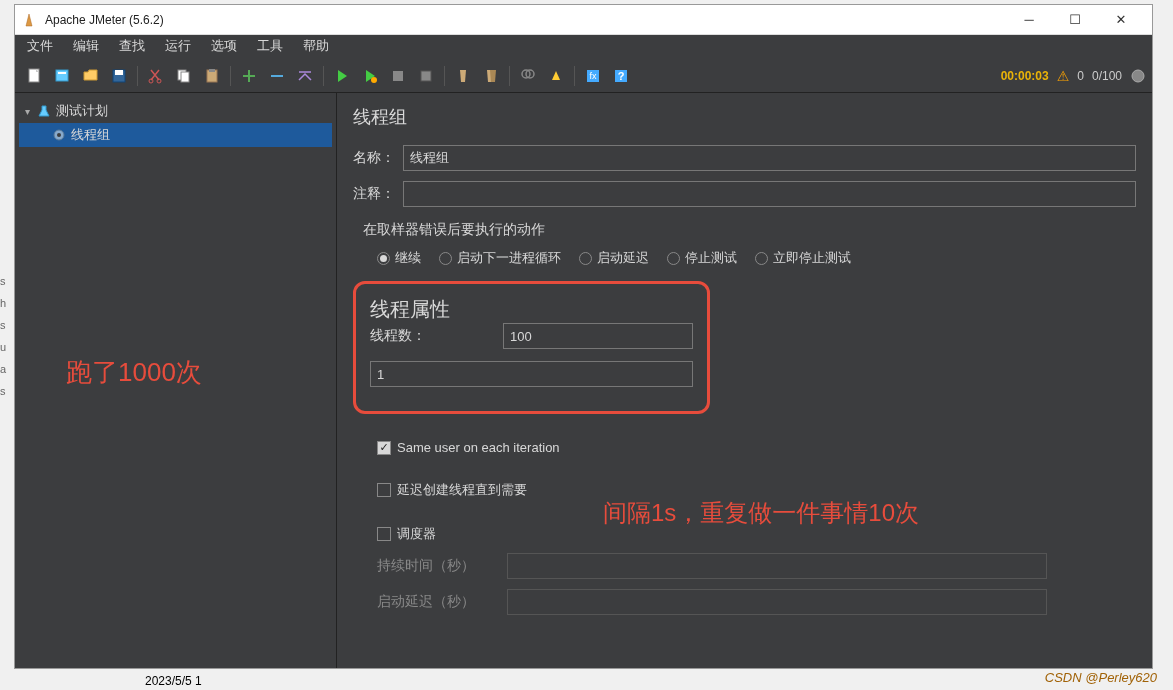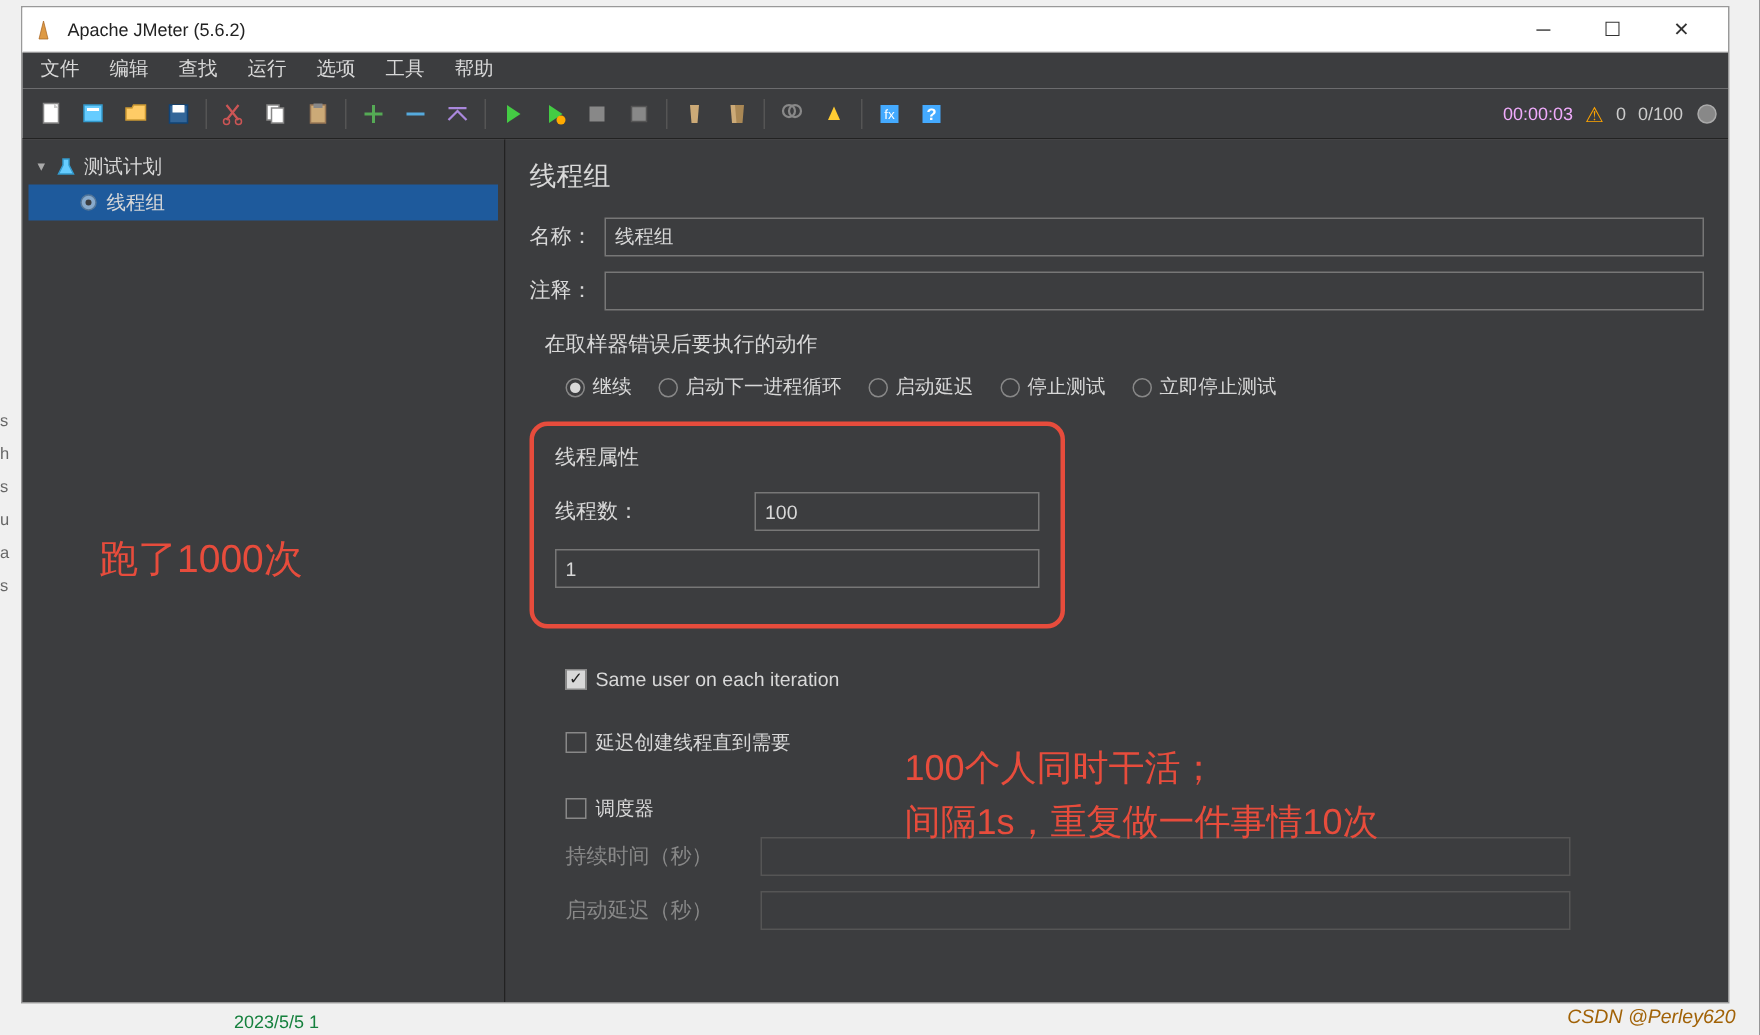--- a/index.html
+++ b/index.html
@@ -13,21 +13,21 @@
     .titlebar-btns { display: flex; gap: 0; }
     .titlebar-btn { width: 46px; height: 30px; display: flex; align-items: center; justify-content: center; font-size: 13px; color: #333; cursor: pointer; }
     
     .menubar { height: 24px; background: #3c3d3f; display: flex; align-items: flex-start; padding: 0 8px; gap: 12px; }
     .menu-item { color: #d8d8d8; font-size: 13px; cursor: pointer; padding: 2px 4px; }
     
     .toolbar { height: 34px; background: #3c3d3f; display: flex; align-items: center; padding: 0 6px; border-bottom: 1px solid #222; }
     .tool-btn { width: 24px; height: 24px; margin: 0 2px; display: flex; align-items: center; justify-content: center; cursor: pointer; }
     .tool-sep { width: 1px; height: 20px; background: #555; margin: 0 4px; }
     .tool-right { margin-left: auto; display: flex; align-items: center; gap: 8px; color: #ccc; font-size: 12px; }
-    .timer { color: #f0abfc; }
+    .timer { color: #eab308; font-weight: bold; }
     .warn-icon { color: #ffa500; font-size: 14px; }
     .counter { color: #ccc; }
     .running-icon { width: 16px; height: 16px; }
     
     .content { flex: 1; display: flex; background: #3c3d3f; }
     
     .tree-panel { width: 322px; background: #3c3d3f; border-right: 1px solid #222; padding: 6px 4px; }
     .tree-item { display: flex; align-items: center; padding: 3px 6px; color: #d8d8d8; font-size: 13px; gap: 4px; }
     .tree-item.selected { background: #1e5a9c; }
     .tree-icon { width: 16px; height: 16px; display: inline-flex; align-items: center; justify-content: center; }
@@ -40,41 +40,41 @@
     .form-label { width: 42px; text-align: center; font-size: 14px; }
     .form-input { flex: 1; height: 26px; background: #3c3d3f; border: 1px solid #777; color: #d8d8d8; padding: 0 6px; font-size: 13px; }
     
     .section-label { font-size: 14px; margin: 14px 0 10px 10px; }
     .radio-row { display: flex; align-items: center; gap: 18px; margin-left: 24px; margin-bottom: 14px; }
     .radio-item { display: flex; align-items: center; gap: 5px; font-size: 13px; cursor: pointer; }
     .radio { width: 13px; height: 13px; border: 1px solid #888; border-radius: 50%; display: inline-flex; align-items: center; justify-content: center; }
     .radio.checked::after { content: ''; width: 7px; height: 7px; background: #d8d8d8; border-radius: 50%; }
     
     .red-box { border: 3px solid #e74c3c; border-radius: 12px; padding: 12px 14px; margin-bottom: 8px; }
-    .red-box .box-title { font-size: 14px; margin-bottom: 14px; }
+    .red-box .box-title { font-size: 20px; }
     .thread-row { display: flex; align-items: center; margin-bottom: 12px; }
     .thread-label { width: 160px; font-size: 14px; }
     .thread-input { flex: 1; height: 26px; background: #3c3d3f; border: 1px solid #777; color: #d8d8d8; padding: 0 6px; font-size: 13px; max-width: 520px; }
     .thread-input.focus { border: 1px solid #5b9fe0; outline: 1px solid #5b9fe0; }
     
     .check-row { display: flex; align-items: center; gap: 6px; margin: 26px 0 10px 24px; font-size: 13px; }
     .checkbox { width: 14px; height: 14px; border: 1px solid #888; display: inline-flex; align-items: center; justify-content: center; background: #3c3d3f; }
     .checkbox.checked { background: #d8d8d8; color: #222; font-size: 11px; }
     .checkbox.checked::after { content: '✓'; }
     .inline-check { display: flex; align-items: center; gap: 4px; margin-right: 8px; }
     
     .disabled-row { display: flex; align-items: center; margin: 10px 0 10px 24px; }
     .disabled-label { width: 130px; font-size: 14px; color: #888; }
     .disabled-input { flex: 1; max-width: 540px; height: 26px; background: #3c3d3f; border: 1px solid #555; }
     
     .annotation-left { position: absolute; left: 66px; top: 355px; color: #e74c3c; font-size: 26px; font-weight: 400; }
     .annotation-right { position: absolute; left: 603px; top: 495px; color: #e74c3c; font-size: 24px; font-weight: 400; line-height: 1.5; }
     
     .watermark { position: absolute; right: 16px; bottom: 5px; color: #a16207; font-size: 13px; font-style: italic; }
-    .bottom-date { position: absolute; left: 156px; bottom: 2px; color: #15803d; font-size: 12px; }
+    .bottom-date { position: absolute; left: 145px; bottom: 2px; color: #000000; font-size: 12px; }
     
     .left-edge { position: absolute; left: 0; top: 270px; width: 14px; color: #666; font-size: 11px; line-height: 22px; }
   </style>
 </head>
 <body>
 
 <div class="left-edge">
   <div>s</div>
     <div>h</div>
     <div>s</div>
@@ -326,18 +326,17 @@
       <div class="disabled-row">
         <span class="disabled-label">启动延迟（秒）</span>
         <input class="disabled-input" disabled="" style="">
       </div>
     </div>
   </div>
 </div>
 
 <div class="annotation-left">跑了1000次</div>
 <div class="annotation-right">
-  <div>100个人同时干活；</div>
   <div>间隔1s，重复做一件事情10次</div>
 </div>
 
 <div class="watermark">CSDN @Perley620</div>
 <div class="bottom-date">2023/5/5 1</div>
 
 </body></html>

